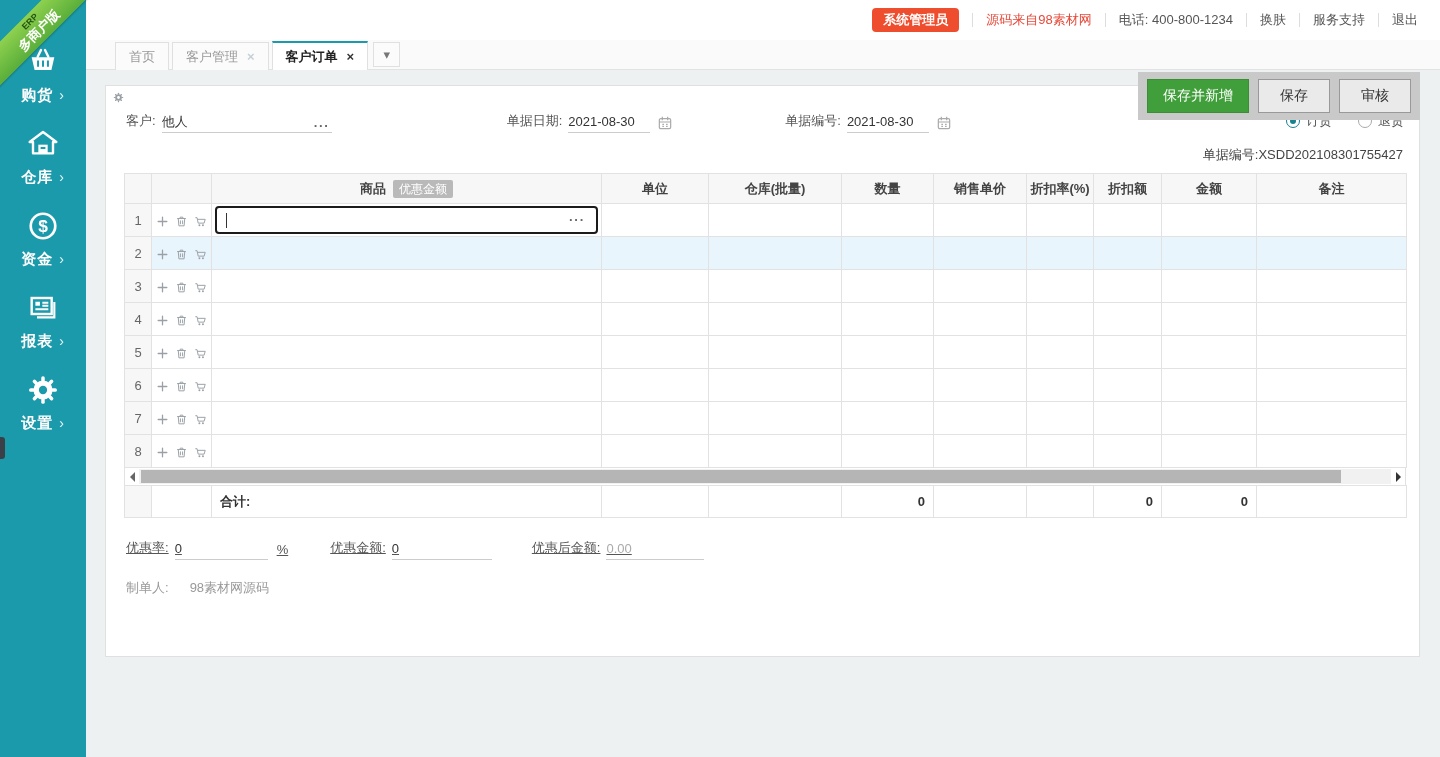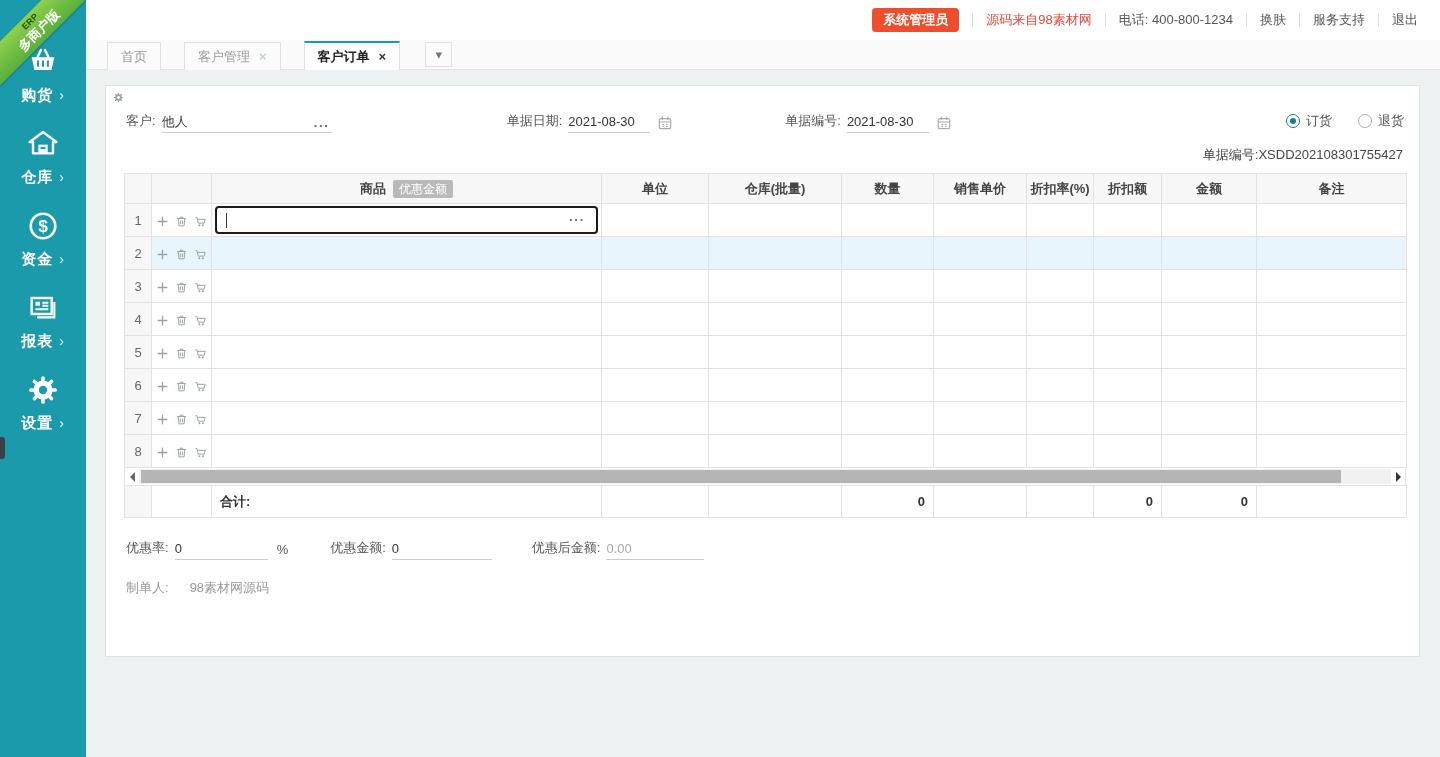--- a/index.html
+++ b/index.html
@@ -47,21 +47,21 @@
   .topbar .static { cursor:default; }
   .sep { border-left:1px solid #ddd; height:14px; margin:0 13px; align-self:center; }
   .adm-badge {
     background:#ef4e2e; color:#fff; font-weight:bold; font-size:13px;
     border-radius:4px; padding:3px 11px; cursor:default;
   }
   .red-link { color:#e6493a; }
 
   .tabbar {
     height:30px; background:#fafafa; border-bottom:1px solid #e2e2e2;
-    display:flex; align-items:flex-end; padding-left:21px; flex:0 0 auto;gap:20px;
+    display:flex; align-items:flex-end; padding-left:29px; flex:0 0 auto;
   }
   .tab {
     height:28px; border:1px solid #e0e0e0; border-bottom:none; background:#fbfbfb;
     color:#999; display:flex; align-items:center; padding:0 13px; margin-right:3px;
     position:relative; top:1px; cursor:pointer; font-size:13px;
   }
   .tab.active {
     background:#fff; color:#222; font-weight:bold;
     border-top:2px solid #1b9aab; height:29px; z-index:2;
   }
@@ -133,21 +133,21 @@
   .tr { text-align:right; padding-right:8px; }
 
   
   .remark {
     display:block; margin:12px 15px 0 18px; width:1282px; height:40px;
     border:none; border-bottom:1px solid #ccc; resize:vertical; outline:none;
     font:13px "Liberation Sans","DejaVu Sans",sans-serif; color:#333; padding:7px 4px;
   }
   .remark::placeholder { color:#b5b5b5; }
 
-  .bottomrow { display:flex; align-items:flex-end; margin:21px 15px 0 20px; color:#555; }
+  .bottomrow { display:flex; align-items:flex-end; margin:21px 15px 0 20px; color:#555;text-decoration:underline; }
   .pct { margin-left:9px; padding-bottom:3px; color:#555; }
   .gap1 { margin-left:42px; } .gap2 { margin-left:40px;text-align:right; }
   .dim { color:#aaa; }
 
   .creator { display:flex; margin:19px 15px 0 20px; color:#999; }
   .creator .val { margin-left:21px; }
 </style>
 </head>
 <body>
 
@@ -283,20 +283,25 @@
     </div>
   </div>
 
   <div class="content">
     <div class="panel">
 
       <svg class="panel-gear" style="--hole:#fff">
           <use href="#i-cog"></use>
         </svg>
 
+      <div class="btnbox">
+        <button class="btn btn-green">保存并新增</button>
+        <button class="btn btn-gray">保存</button>
+        <button class="btn btn-gray">审核</button>
+      </div>
 
       <div class="formrow">
         <span class="flabel">客户:</span>
         <span class="uline" style="width:170px">
           <input class="bare" value="他人" style="">
           <span class="more-btn">···</span>
         </span>
 
         <span class="flabel" style="margin-left:175px">单据日期:</span>
         <span class="uline" style="width:82px">

